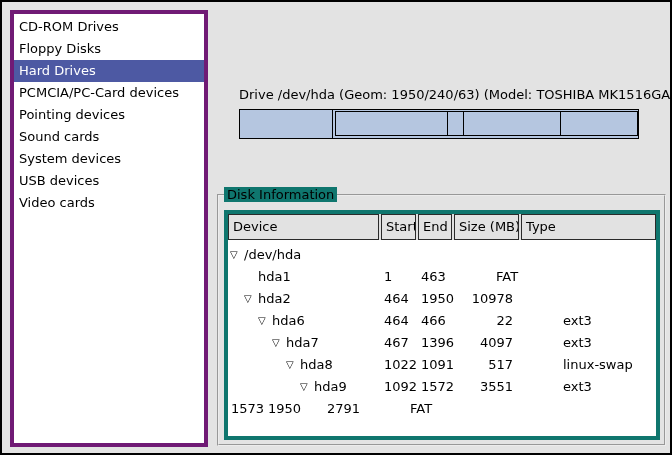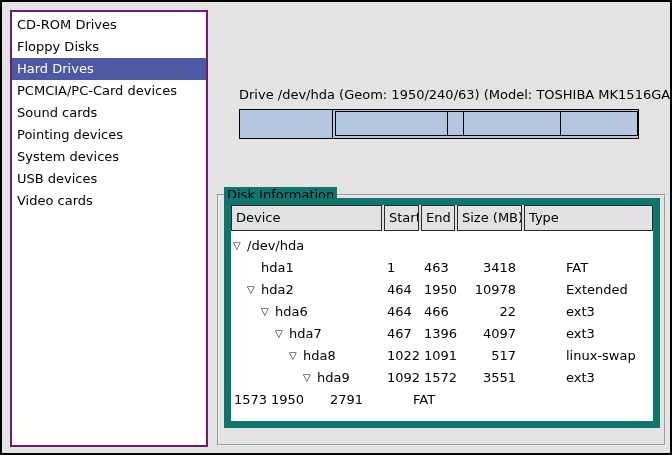--- a/index.html
+++ b/index.html
@@ -17,21 +17,21 @@
     border: 2px solid #000;
     overflow: hidden;
   }
 
   
   .devlist {
     position: absolute;
     left: 8px; top: 8px;
     width: 198px; height: 437px;
     background: #ffffff;
-    border: 2px solid #701a75;
+    border: 4px solid #701a75;
     padding-top: 2px;
     overflow: hidden;
   }
   .devitem {
     height: 22px;
     line-height: 22px;
     padding-left: 5px;
     white-space: nowrap;
     cursor: default;
   }
@@ -81,24 +81,24 @@
   .grouplabel {
     position: absolute;
     left: 222px; top: 185px;
     background: #0f766e;
     padding: 0 3px;
     white-space: nowrap;
   }
 
   .disktable {
     position: absolute;
-    left: 222px; top: 196px;
+    left: 222px; top: 208px;
     width: 436px; height: 230px;
     background: #ffffff;
-    border: 7px solid #0f766e;
+    border: 4px solid #0f766e;
     overflow: hidden;
   }
   .thead {
     display: flex;
     gap: 2px;
     height: 26px;
     background: #e0e0e0;
   }
   .hcell {
     border: 1px solid #2a2a2a;
@@ -140,22 +140,22 @@
 </head>
 <body>
 
 <div class="window">
 
   <div class="devlist">
     <div class="devitem">CD-ROM Drives</div>
     <div class="devitem">Floppy Disks</div>
     <div class="devitem selected">Hard Drives</div>
     <div class="devitem">PCMCIA/PC-Card devices</div>
+    <div class="devitem">Pointing devices</div>
     <div class="devitem">Sound cards</div>
-    <div class="devitem">Pointing devices</div>
     <div class="devitem">System devices</div>
     <div class="devitem">USB devices</div>
     <div class="devitem">Video cards</div>
   </div>
 
   <div class="drive-title">Drive /dev/hda (Geom: 1950/240/63) (Model: TOSHIBA MK1516GAP)</div>
 
   <div class="pbar">
     <div class="seg-hda1"></div>
     <div class="ext">
@@ -190,33 +190,31 @@
         <div class="c-type"></div>
       </div>
 
       <div class="trow">
         <div class="c-device" style="padding-left:16px;">
           <span class="expander blank">▽</span>
           <span>hda1</span>
         </div>
         <div class="c-start">1</div>
         <div class="c-end">463</div>
-        <div class="c-size">3418</div>
         <div class="c-type">FAT</div>
       </div>
 
       <div class="trow">
         <div class="c-device" style="padding-left:16px;">
           <span class="expander">▽</span>
           <span>hda2</span>
         </div>
         <div class="c-start">464</div>
         <div class="c-end">1950</div>
         <div class="c-size">10978</div>
-        <div class="c-type">Extended</div>
       </div>
 
       <div class="trow">
         <div class="c-device" style="padding-left:30px;">
           <span class="expander">▽</span>
           <span>hda6</span>
         </div>
         <div class="c-start">464</div>
         <div class="c-end">466</div>
         <div class="c-size">22</div>

